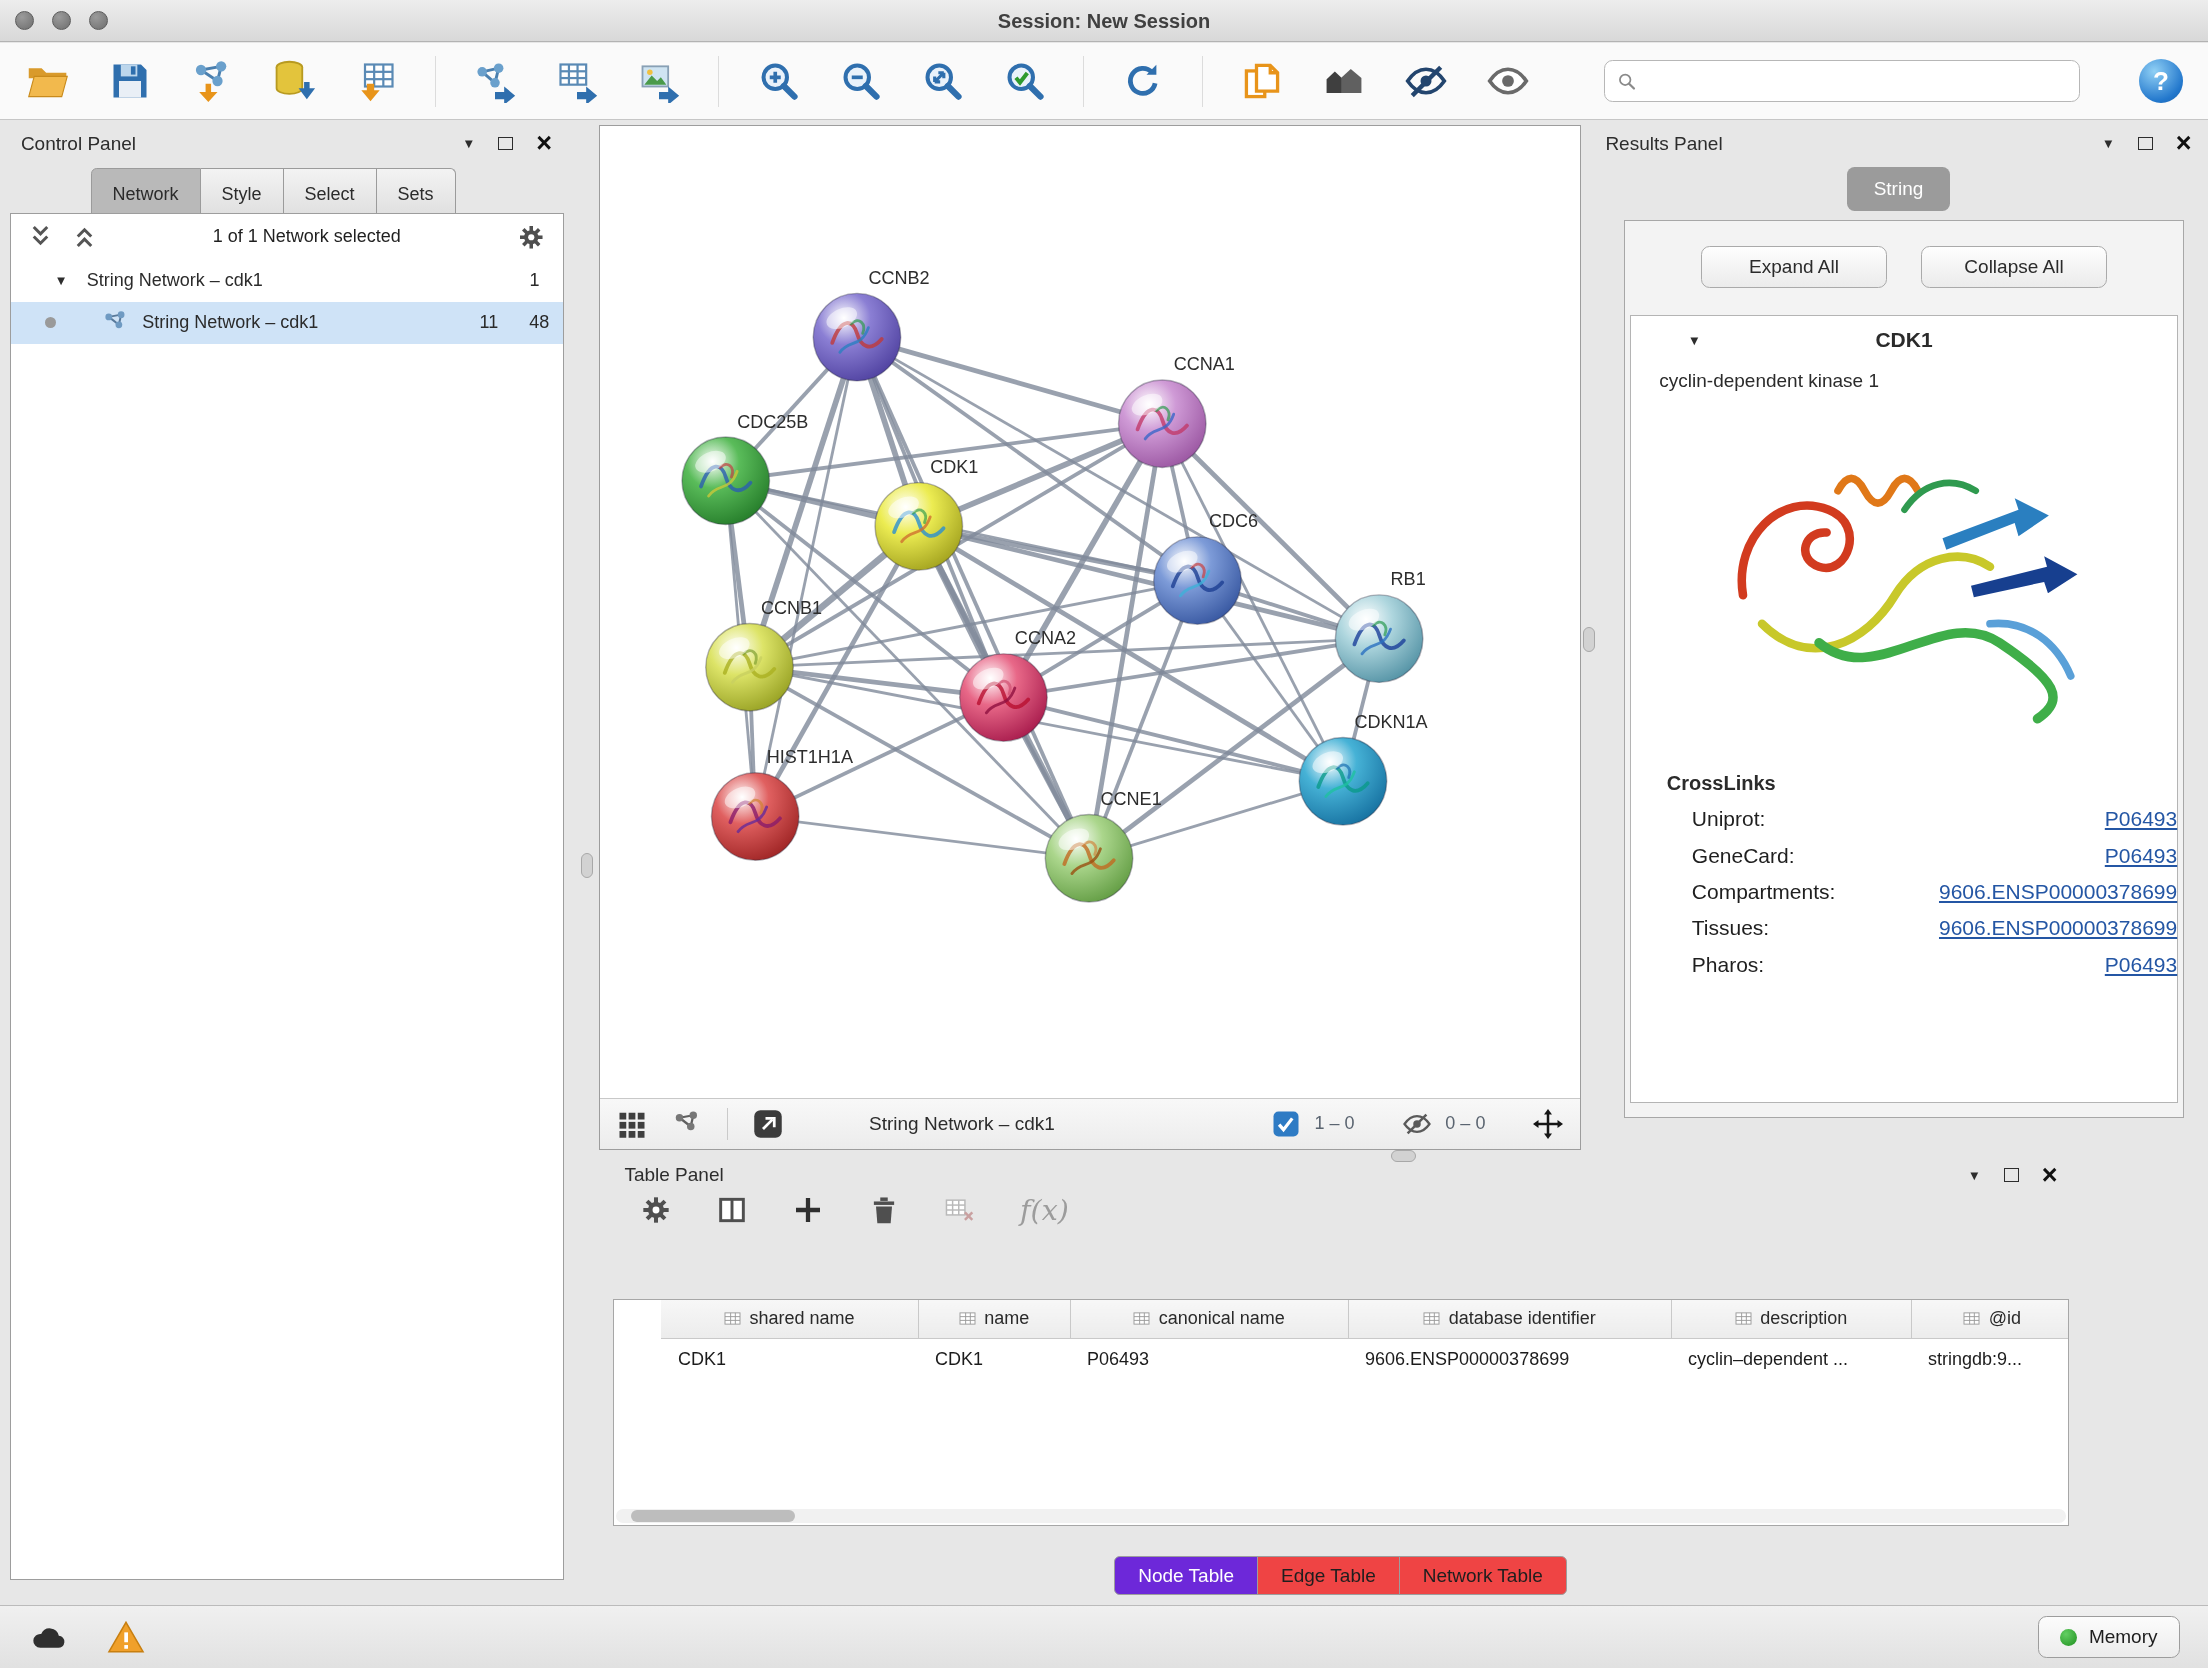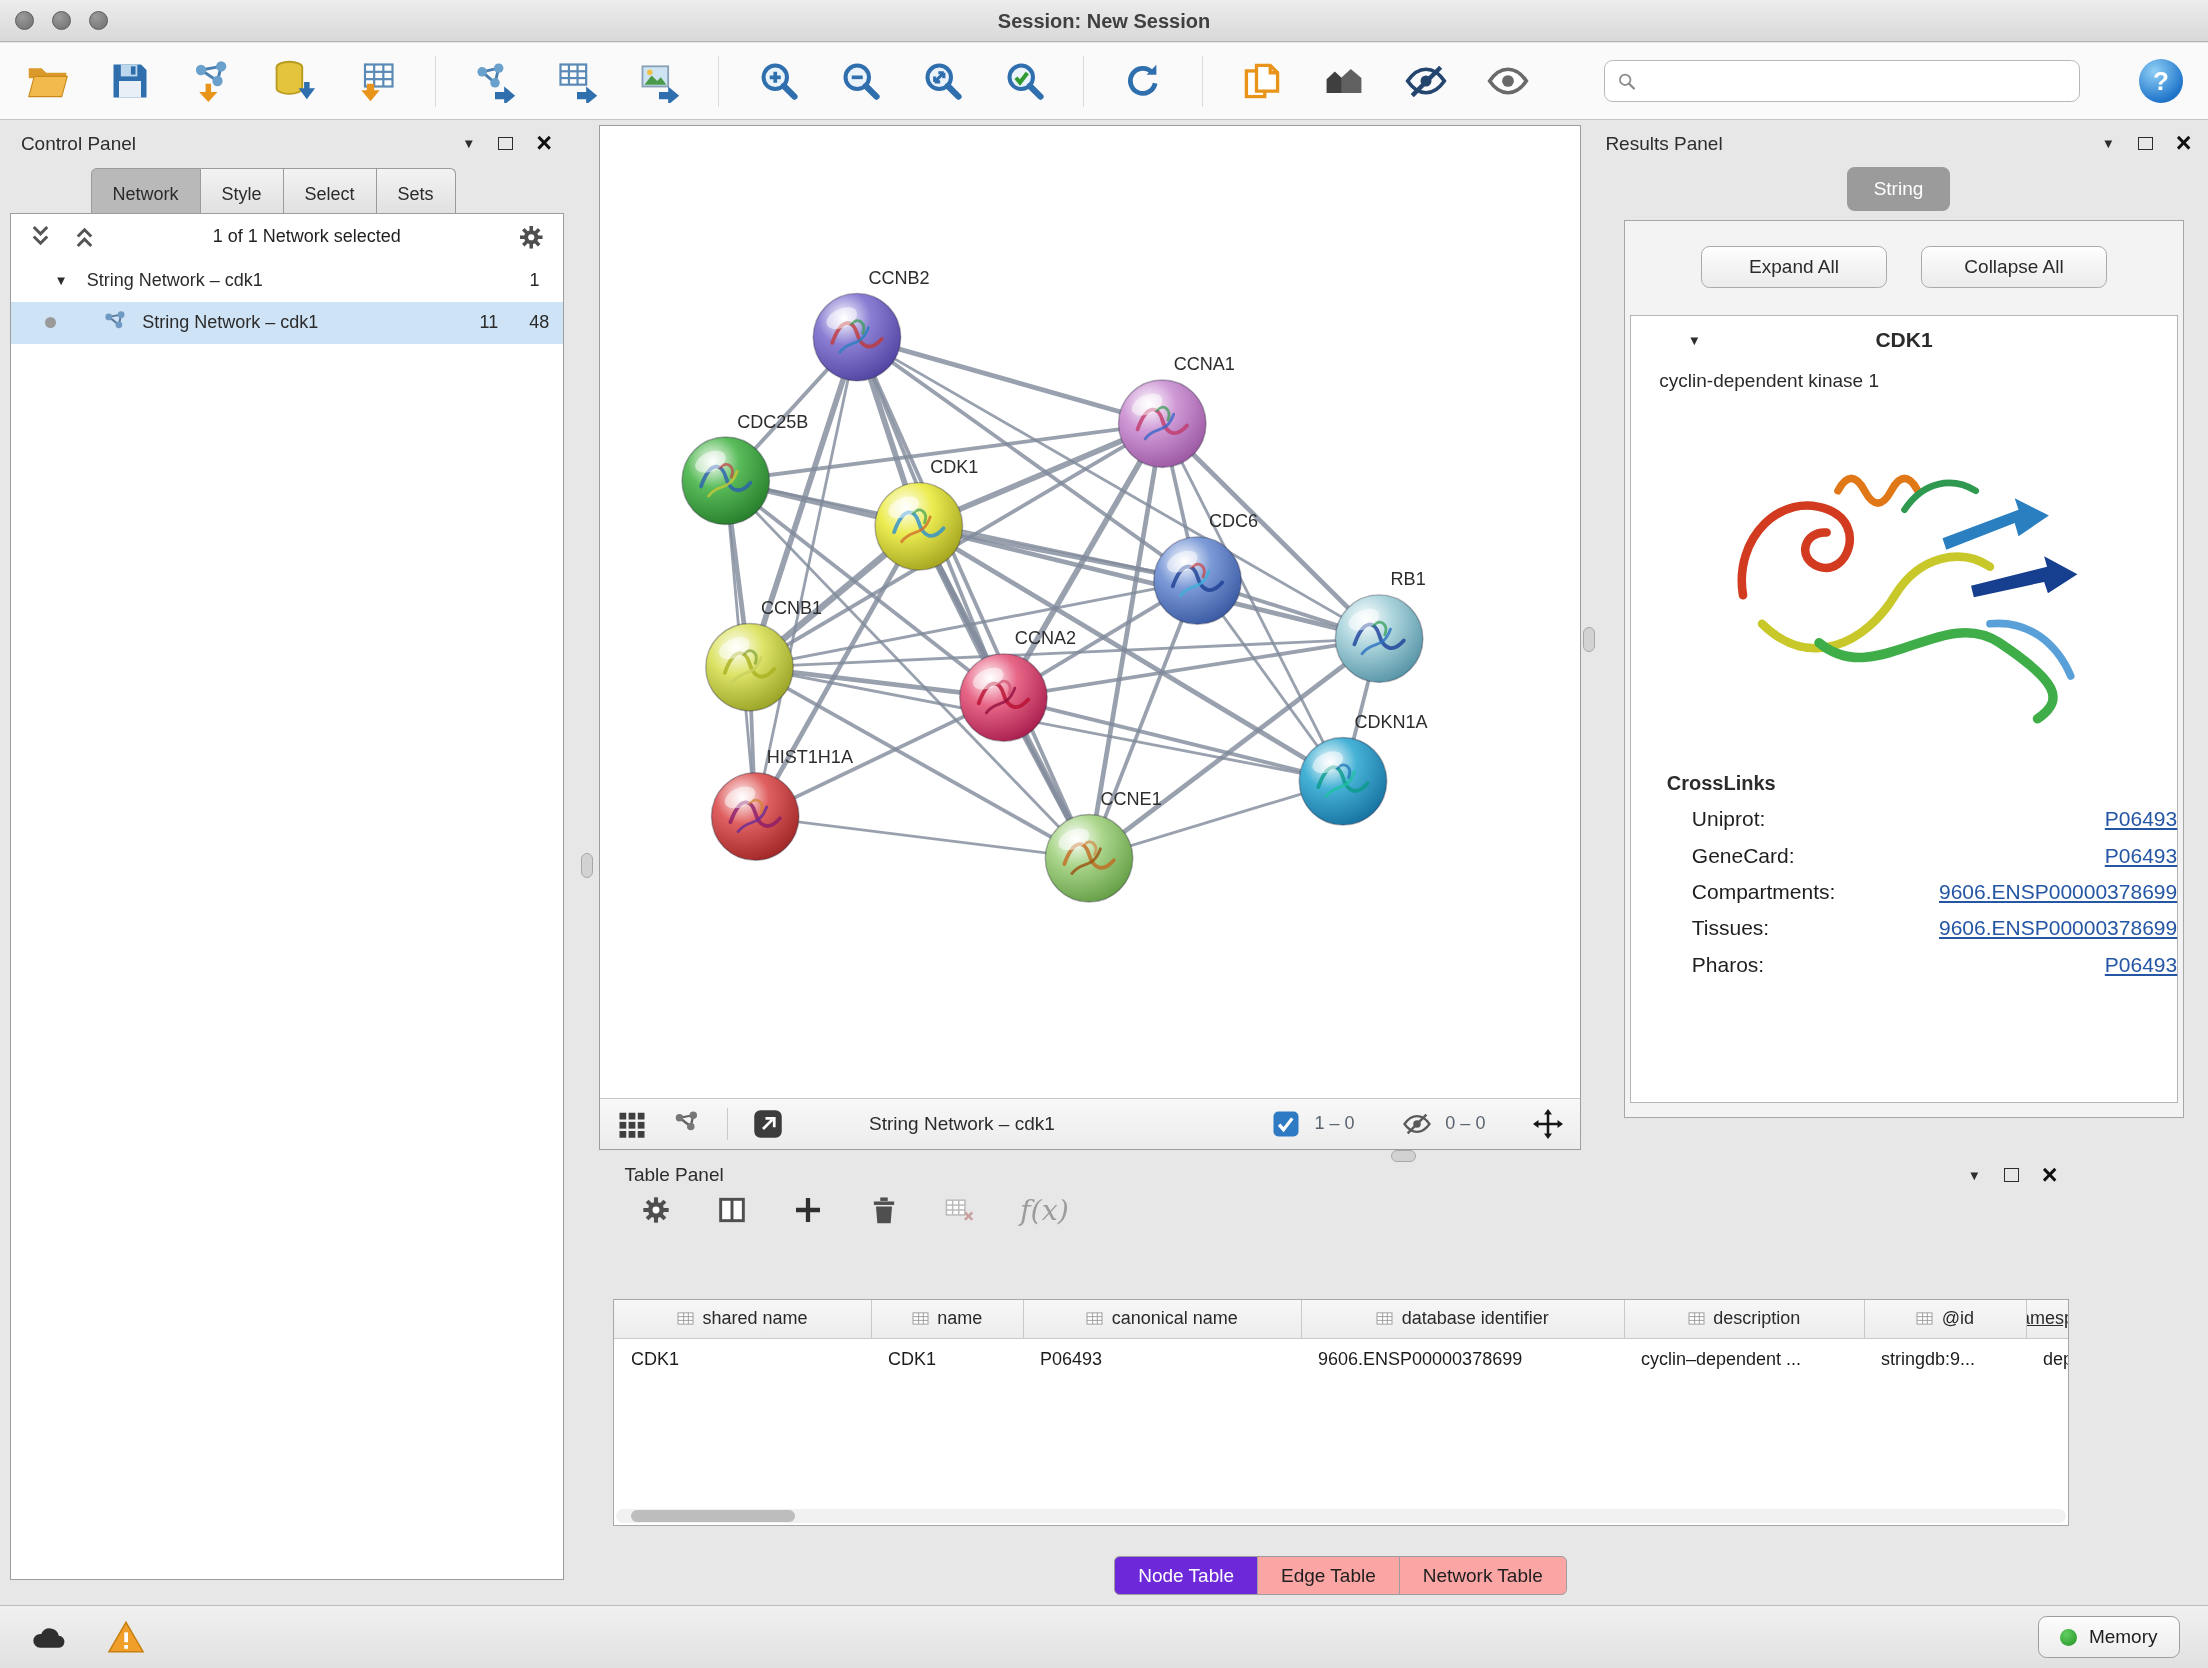--- a/index.html
+++ b/index.html
@@ -98,32 +98,32 @@
   .link-row { display:flex; margin:12.4px 0 0 61px; font-size:21px;justify-content:space-between; }
   .link-label { width:179px; color:#1f1f1f; }
   .link-value { color:#2456a4; text-decoration:underline; }
 
   
   .table-panel { position:absolute; left:613px; top:1035px; width:1456px; height:444px; }
   .tp-toolbar { height:59px; display:flex; align-items:flex-start; padding:0 27px; gap:44px; }
   .tp-toolbar svg { width:32px; height:32px; }
   .fx { font-family:"DejaVu Serif","Liberation Serif",serif; font-style:italic; font-size:28.5px; color:#9c9c9c; }
   .tp-table-wrap { position:absolute; top:143px; left:0; right:0; bottom:74px; background:#fff;
-    border:1px solid #a7a7a7; overflow:hidden; }
+    border:1px solid #a7a7a7; overflow:hidden;padding-left:47px; }
   table.node-table { width:100%; border-collapse:collapse; table-layout:fixed; }
   .node-table th { height:38px; background:linear-gradient(#f7f7f7,#ececec); border:1px solid #c9c9c9;
     border-top:none; font-weight:normal; font-size:18px; color:#2a2a2a; }
   .node-table th:first-child { border-left:none; }
   .node-table th:last-child { border-right:none;text-decoration:underline; }
   .th-inner { display:flex; align-items:center; justify-content:center; gap:8.6px; white-space:nowrap; overflow:hidden; }
   .node-table td { height:42px; font-size:18px; padding-left:17px; white-space:nowrap; overflow:hidden; color:#1c1c1c; }
   .hscroll { position:absolute; left:1.9px; right:1.9px; bottom:1.9px; height:14.3px; background:#f1f1f1; border-radius:7.6px; }
   .hthumb { position:absolute; left:15px; top:1px; width:164px; height:12.4px; background:#bdbdbd; border-radius:6.7px; }
   .tp-tabs { position:absolute; bottom:4.8px; left:0; right:0; display:flex; justify-content:center; }
-  .tp-tab { padding:7.6px 23px; border:1px solid #9d9d9d; background:#fca5a5; font-size:19px; margin-left:-1px; color:#1e1e1e; }
+  .tp-tab { padding:7.6px 23px; border:1px solid #9d9d9d; background:#ef4444; font-size:19px; margin-left:-1px; color:#1e1e1e; }
   .tp-tab:first-child { border-radius:5.7px 0 0 5.7px; }
   .tp-tab:last-child { border-radius:0 5.7px 5.7px 0; }
   .tp-tab.selected { background:#6d28d9; color:#fff; }
 
   
   .statusbar { position:absolute; bottom:0; left:0; right:0; height:63px;
     background:linear-gradient(#f0f0f0,#e1e1e1); border-top:1px solid #bbb;
     display:flex; align-items:center; padding:0 28.5px; gap:40px; }
   .sb-icon svg { width:38px; height:34px; display:block; }
   .memory-btn { margin-left:auto; height:42px; border:1px solid #9d9d9d; border-radius:8.6px;

